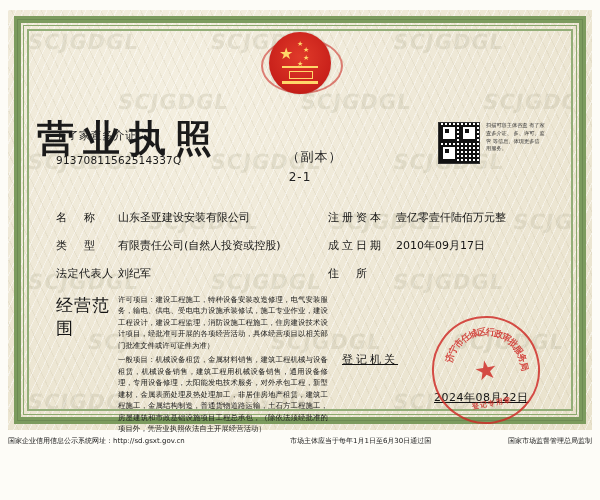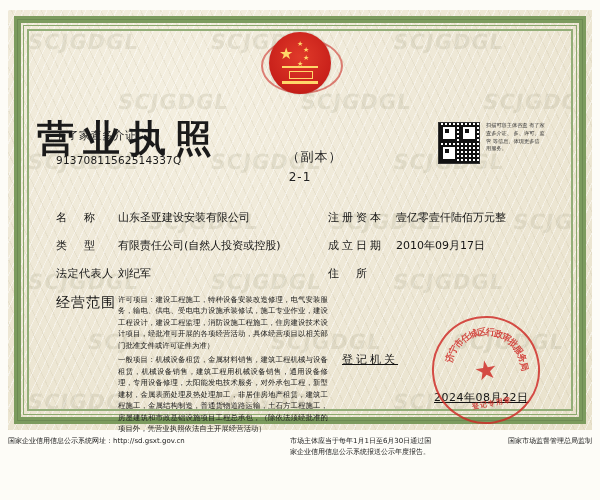--- a/index.html
+++ b/index.html
@@ -286,21 +286,21 @@
   }
 
   
   .scope-row {
     display: flex;
     margin-top: 2px;
   }
   .scope-lbl {
     width: 62px;
     flex: 0 0 62px;
-    font-size: 14px;
+    font-size: 17px;
     letter-spacing: 1px;
   }
   .scope-text {
     width: 210px;
     flex: 0 0 210px;
     font-size: 7.4px;
     line-height: 1.55;
     color: #1a1a1a;
     text-align: justify;
   }
@@ -538,19 +538,18 @@
     </div>
 
   </div>
 
   <div class="footer">
     <div class="f-left">
       <span>国家企业信用信息公示系统网址：</span><a href="#">http://sd.gsxt.gov.cn</a>
     </div>
     <div class="f-mid">
       <div>市场主体应当于每年1月1日至6月30日通过国</div>
-      <div>家企业信用信息公示系统报送公示年度报告。</div>
     </div>
     <div class="f-right">
       <div>国家市场监督管理总局监制</div>
     </div>
   </div>
 </div>
 
 </body></html>

